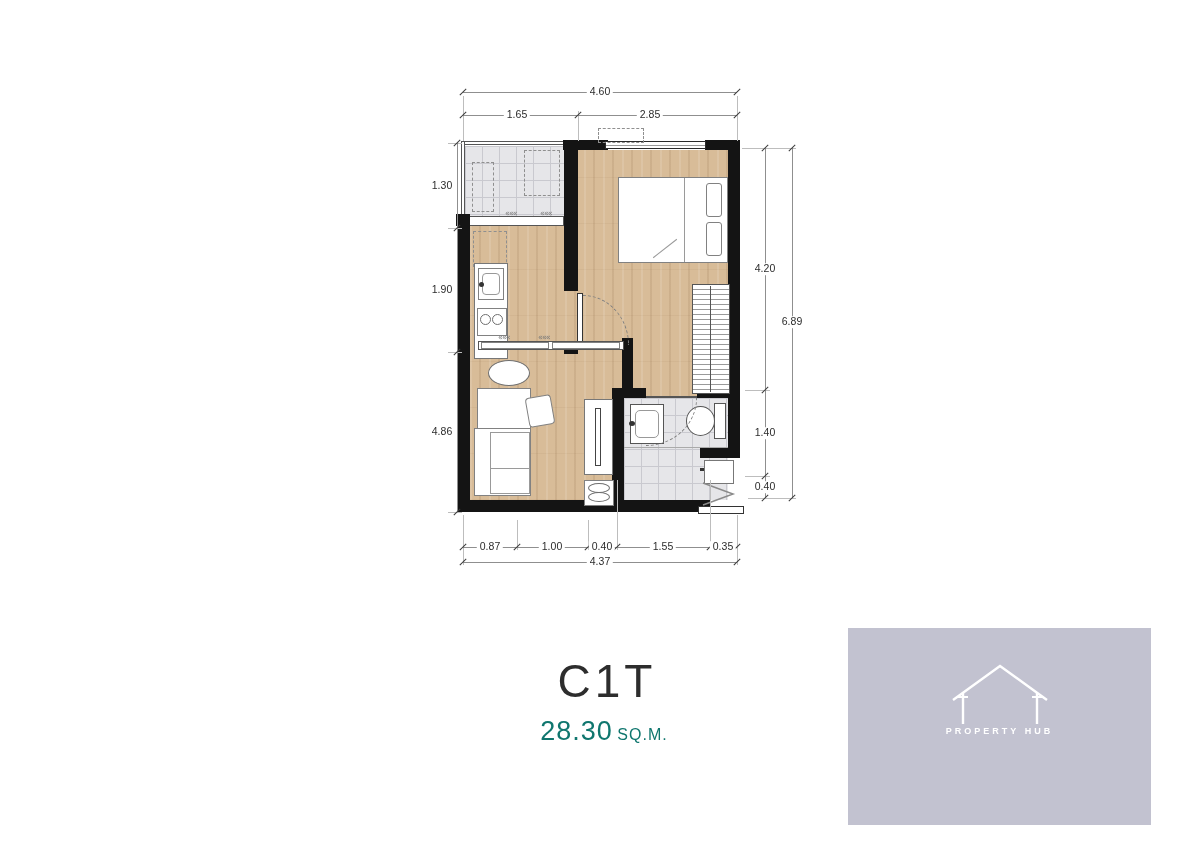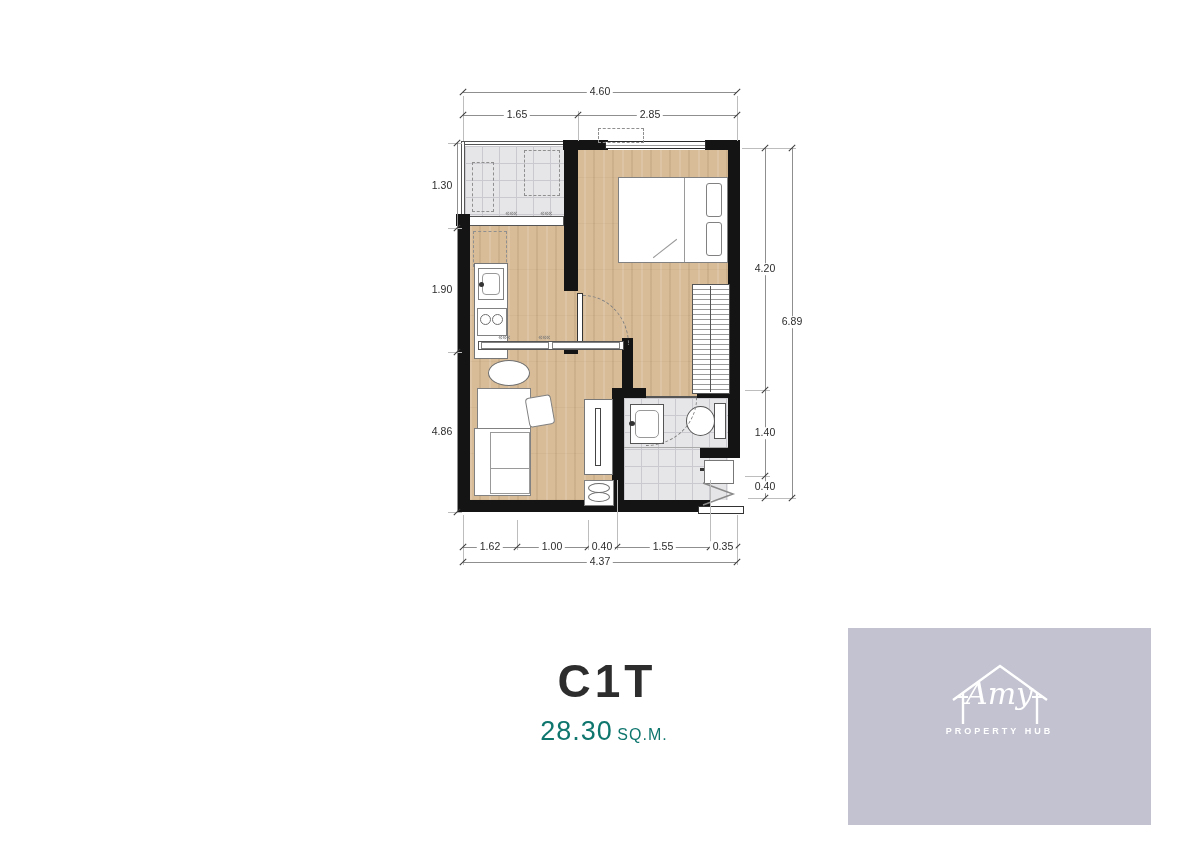--- a/index.html
+++ b/index.html
@@ -32,21 +32,21 @@
   .slide{position:absolute;font:8px "DejaVu Sans",sans-serif;color:#777;letter-spacing:-1px}
   
   .dline{position:absolute;background:#8f8f8f}
   .ext{position:absolute;background:#bdbdbd}
   .tick{position:absolute;width:9px;height:1px;background:#3c3c3c;
         transform:translate(-50%,-50%) rotate(-45deg)}
   .dim{position:absolute;transform:translate(-50%,-50%);font:10.5px/1.1 "Liberation Sans",sans-serif;
        color:#2c2c2c;background:#fff;padding:0 3px;white-space:nowrap}
   
   .unit{position:absolute;left:607px;top:681px;transform:translate(-50%,-50%);
-        font-size:46px;letter-spacing:4px;color:#2d2d2d;font-weight:700}
+        font-size:46px;letter-spacing:4px;color:#2d2d2d;font-weight:400}
   .area{position:absolute;left:604px;top:731px;transform:translate(-50%,-50%);
         color:#0f766e;white-space:nowrap}
   .area .v{font-size:27px;letter-spacing:1px}
   .area .u{font-size:16px;letter-spacing:1px}
   
   .card{position:absolute;left:848px;top:628px;width:303px;height:197px;background:#c2c2d0}
   .brand-script{position:absolute;left:0;right:0;top:48px;text-align:center;color:#fff;
         font-family:"DejaVu Serif",serif;font-style:italic;font-size:30px}
   .brand-tag{position:absolute;left:0;right:0;top:98px;text-align:center;color:#fff;
         font-size:9px;font-weight:bold;letter-spacing:3px}
@@ -199,21 +199,21 @@
     <span class="dim" style="left:600px;top:92px">4.60</span>
     <span class="dim" style="left:517px;top:115px">1.65</span>
     <span class="dim" style="left:650px;top:115px">2.85</span>
     <span class="dim" style="left:442px;top:186px">1.30</span>
     <span class="dim" style="left:442px;top:290px">1.90</span>
     <span class="dim" style="left:442px;top:432px">4.86</span>
     <span class="dim" style="left:765px;top:269px">4.20</span>
     <span class="dim" style="left:765px;top:433px">1.40</span>
     <span class="dim" style="left:765px;top:487px">0.40</span>
     <span class="dim" style="left:792px;top:322px">6.89</span>
-    <span class="dim" style="left:490px;top:547px">1.62</span>
+    <span class="dim" style="left:490px;top:547px">0.87</span>
     <span class="dim" style="left:552px;top:547px">1.00</span>
     <span class="dim" style="left:602px;top:547px">0.40</span>
     <span class="dim" style="left:663px;top:547px">1.55</span>
     <span class="dim" style="left:723px;top:547px">0.35</span>
     <span class="dim" style="left:600px;top:562px">4.37</span>
   </div>
 
   <div class="unit">C1T</div>
   <div class="area">
     <span class="v">28.30</span>
@@ -221,17 +221,16 @@
   </div>
 
   <div class="card">
     <svg style="position:absolute;left:99px;top:32px" width="106" height="66" viewBox="0 0 106 66">
       <polyline points="6,40 53,6 100,40" fill="none" stroke="#ffffff" stroke-width="2.4"></polyline>
       <line x1="16" y1="33" x2="16" y2="64" stroke="#ffffff" stroke-width="2.4"></line>
       <line x1="90" y1="33" x2="90" y2="64" stroke="#ffffff" stroke-width="2.4"></line>
       <line x1="11" y1="37" x2="21" y2="37" stroke="#ffffff" stroke-width="2"></line>
       <line x1="85" y1="37" x2="95" y2="37" stroke="#ffffff" stroke-width="2"></line>
     </svg>
-    <div class="brand-script">Amy</div>
     <div class="brand-tag">PROPERTY HUB</div>
   </div>
 
 </div>
 
 </body></html>

